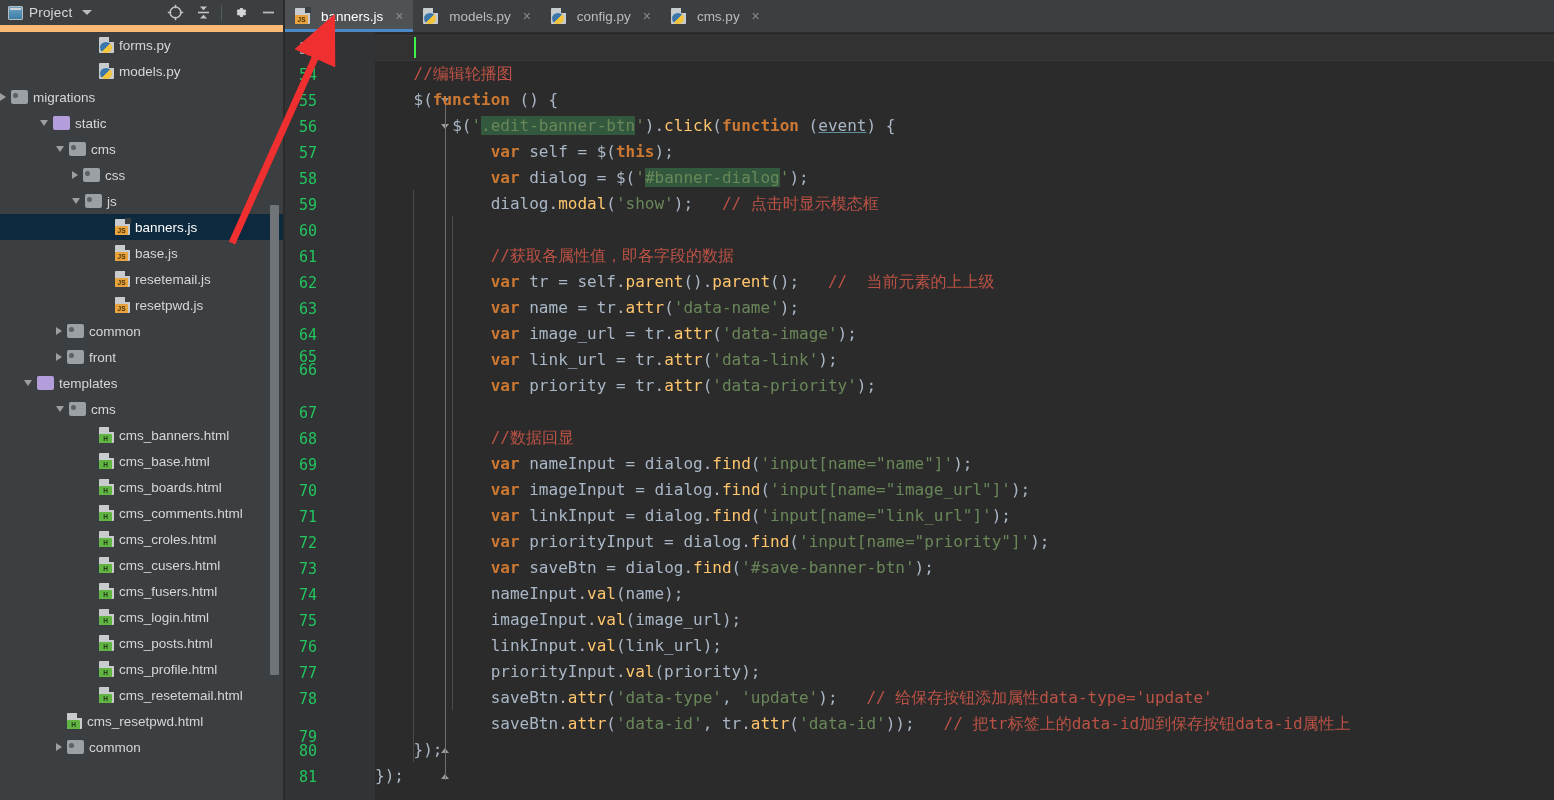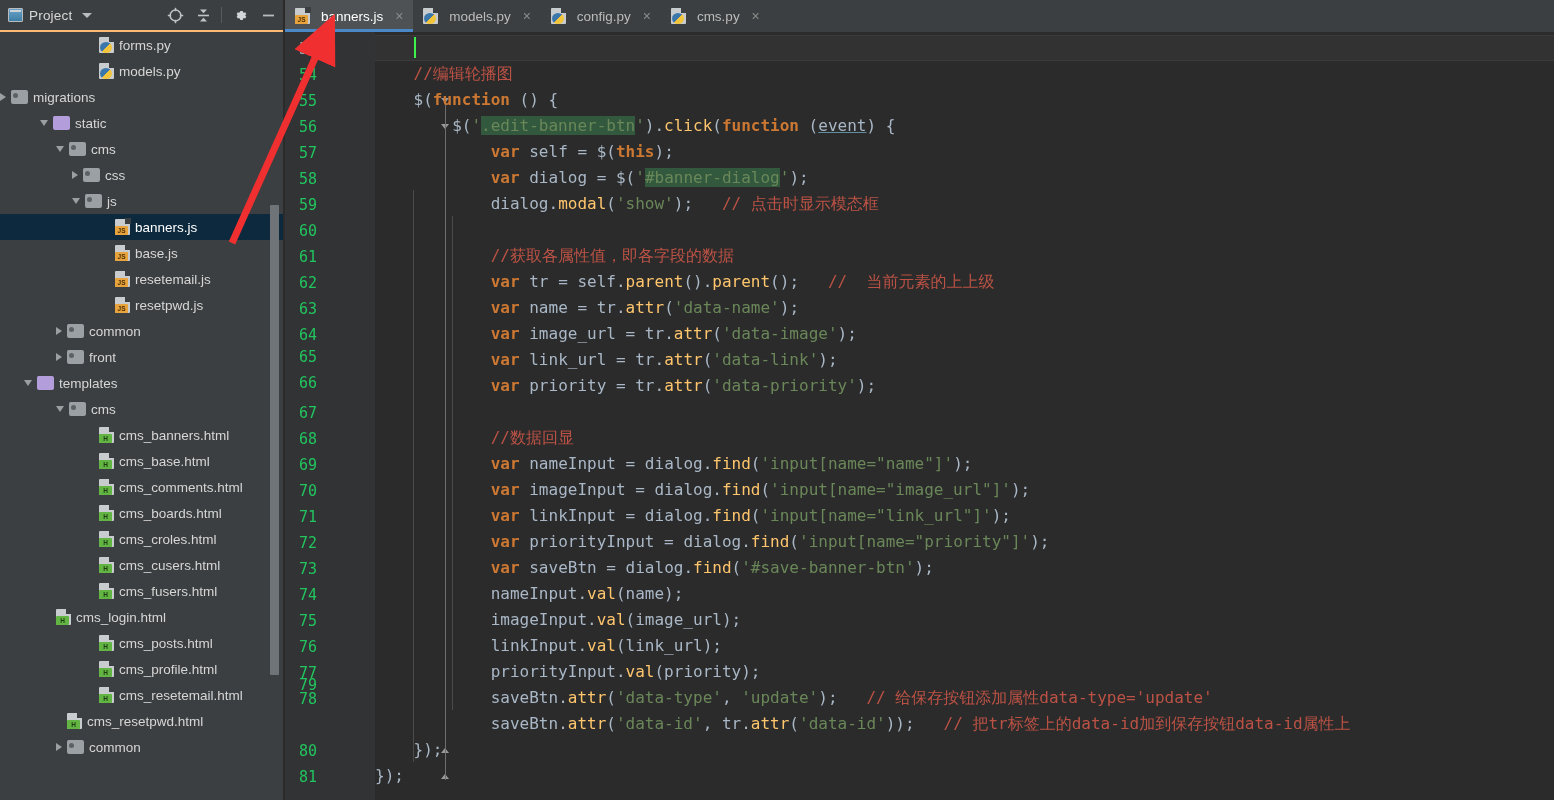--- a/index.html
+++ b/index.html
@@ -11,21 +11,21 @@
   }
   #app { position:relative; width:1554px; height:800px; }
 
   
   #left {
     position:absolute; left:0; top:0; width:285px; height:800px;
     background:#3c3f41;
   }
   #left-header {
     position:relative; height:32px; background:#3c3f41;
-    display:flex; align-items:center; border-bottom:2px solid #fdba74;
+    display:flex; align-items:center; border-bottom:7px solid #fdba74;
   }
   .proj-title { display:flex; align-items:center; gap:6px; padding-left:8px; }
   .proj-ico {
     width:15px;height:14px;border:1.5px solid #b8bcbf;border-radius:1px;
     background:linear-gradient(#6aa3c8,#3d7ea6); position:relative;
   }
   .proj-ico:before{content:"";position:absolute;left:1px;top:1px;right:1px;height:2px;background:#cfd4d8;}
   .proj-label { color:#d8d8d8; font-size:13.5px; letter-spacing:.2px;}
   .caret-dn {
     width:0;height:0;border-left:5px solid transparent;border-right:5px solid transparent;
@@ -308,43 +308,43 @@
           <span class="lbl">cms_banners.html</span>
         </div>
         <div class="row" style="padding-left: 88px;">
           <div class="arrow none"></div>
           <div class="ico html"></div>
           <span class="lbl">cms_base.html</span>
         </div>
         <div class="row" style="padding-left: 88px;">
           <div class="arrow none"></div>
           <div class="ico html"></div>
+          <span class="lbl">cms_boards.html</span>
+        </div>
+        <div class="row" style="padding-left: 88px;">
+          <div class="arrow none"></div>
+          <div class="ico html"></div>
           <span class="lbl">cms_comments.html</span>
         </div>
         <div class="row" style="padding-left: 88px;">
           <div class="arrow none"></div>
           <div class="ico html"></div>
-          <span class="lbl">cms_boards.html</span>
-        </div>
-        <div class="row" style="padding-left: 88px;">
-          <div class="arrow none"></div>
-          <div class="ico html"></div>
           <span class="lbl">cms_croles.html</span>
         </div>
         <div class="row" style="padding-left: 88px;">
           <div class="arrow none"></div>
           <div class="ico html"></div>
           <span class="lbl">cms_cusers.html</span>
         </div>
         <div class="row" style="padding-left: 88px;">
           <div class="arrow none"></div>
           <div class="ico html"></div>
           <span class="lbl">cms_fusers.html</span>
         </div>
-        <div class="row" style="padding-left: 45px;">
+        <div class="row" style="padding-left: 88px;">
           <div class="arrow none"></div>
           <div class="ico html"></div>
           <span class="lbl">cms_login.html</span>
         </div>
         <div class="row" style="padding-left: 88px;">
           <div class="arrow none"></div>
           <div class="ico html"></div>
           <span class="lbl">cms_posts.html</span>
         </div>
         <div class="row" style="padding-left: 88px;">
@@ -405,34 +405,34 @@
           <div class="ln" style="top: 86px;">56</div>
           <div class="ln" style="top: 112px;">57</div>
           <div class="ln" style="top: 138px;">58</div>
           <div class="ln" style="top: 164px;">59</div>
           <div class="ln" style="top: 190px;">60</div>
           <div class="ln" style="top: 216px;">61</div>
           <div class="ln" style="top: 242px;">62</div>
           <div class="ln" style="top: 268px;">63</div>
           <div class="ln" style="top: 294px;">64</div>
           <div class="ln" style="top: 316px;">65</div>
-          <div class="ln" style="top: 342px;">66</div>
+          <div class="ln" style="top: 329px;">66</div>
           <div class="ln" style="top: 372px;">67</div>
           <div class="ln" style="top: 398px;">68</div>
           <div class="ln" style="top: 424px;">69</div>
           <div class="ln" style="top: 450px;">70</div>
           <div class="ln" style="top: 476px;">71</div>
           <div class="ln" style="top: 502px;">72</div>
           <div class="ln" style="top: 528px;">73</div>
           <div class="ln" style="top: 554px;">74</div>
           <div class="ln" style="top: 580px;">75</div>
           <div class="ln" style="top: 606px;">76</div>
           <div class="ln" style="top: 632px;">77</div>
           <div class="ln" style="top: 658px;">78</div>
-          <div class="ln" style="top: 644px;">79</div>
+          <div class="ln" style="top: 696px;">79</div>
           <div class="ln" style="top: 710px;">80</div>
           <div class="ln" style="top: 736px;">81</div>
         </div>
       <div id="gutter-fold">
           <div class="foldtri" style="top: 66px; border-top: 5px solid rgb(154, 154, 154);"></div>
           <div class="foldtri" style="top: 92px; border-top: 5px solid rgb(154, 154, 154);"></div>
           <div class="foldtri" style="top: 716px; border-bottom: 5px solid rgb(154, 154, 154);"></div>
           <div class="foldtri" style="top: 742px; border-bottom: 5px solid rgb(154, 154, 154);"></div>
           <div class="foldline" style="top: 72px; height: 676px;"></div>
         </div>

